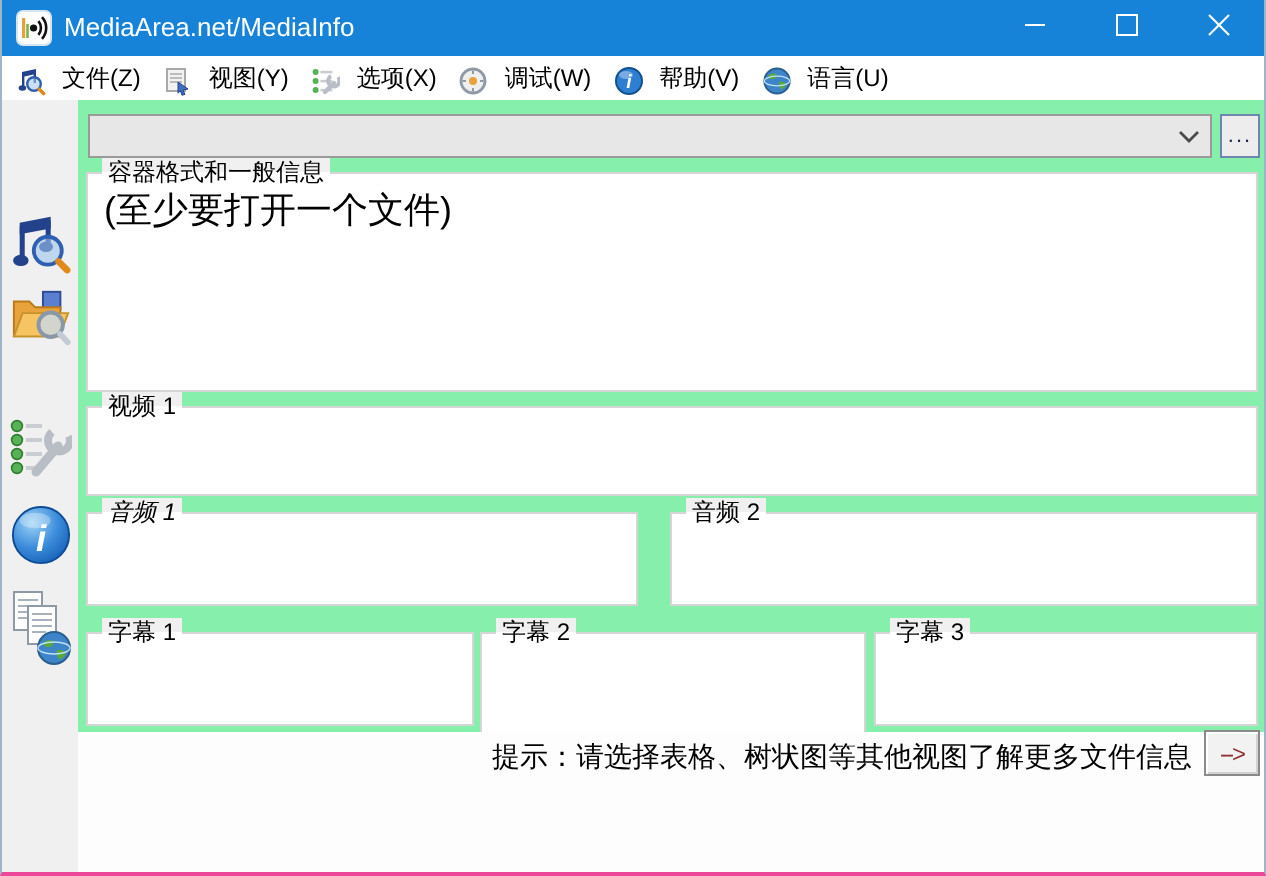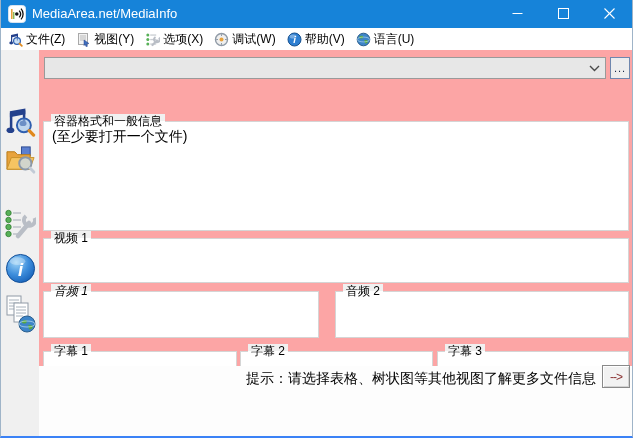--- a/index.html
+++ b/index.html
@@ -1,54 +1,54 @@
 <!DOCTYPE html>
 <html><head>
 <meta charset="utf-8">
 <style>
   html,body{margin:0;padding:0;background:#CFCFCF;}
   *{box-sizing:border-box;font-family:"Liberation Sans",sans-serif;}
   #window{
-    position:relative;width:633px;height:438px;background:#fca5a5;
+    position:relative;width:633px;height:438px;background:#86efac;
     border-left:1px solid #9FB4C8;border-right:1px solid #9FB4C8;
-    border-bottom:2px solid #3b82f6;overflow:hidden;
+    border-bottom:2px solid #ec4899;overflow:hidden;
   }
   
   #titlebar{position:absolute;left:0;top:0;width:100%;height:28px;background:#1683D9;}
   #app-icon{position:absolute;left:7px;top:5px;width:18px;height:18px;}
   #window-title{position:absolute;left:31px;top:0;height:28px;line-height:28px;
     color:#FFFFFF;font-size:13px;white-space:nowrap;}
   .win-btn{position:absolute;top:0;width:46px;height:28px;display:flex;
     align-items:center;justify-content:center;cursor:default;}
   #btn-min{right:92px;} #btn-max{right:46px;} #btn-close{right:0;}
   
   #menubar{position:absolute;left:0;top:28px;width:100%;height:22px;background:#FFFFFF;
     display:flex;align-items:center;padding-left:3px;}
-  .menu-item{display:flex;align-items:center;gap:3px;padding:2px 7px 2px 4px;
+  .menu-item{display:flex;align-items:flex-end;gap:8px;padding:2px 7px 2px 4px;
     font-size:12px;color:#000;white-space:nowrap;}
   .menu-item svg{display:block;}
   
   #toolbar{position:absolute;left:0;top:50px;width:38px;height:388px;background:#F0F0F0;}
   .tool-btn{position:absolute;left:2px;width:34px;height:36px;display:flex;
     align-items:center;justify-content:center;}
   
   #file-combo{position:absolute;left:43px;top:57px;width:562px;height:22px;
     background:#E7E7E7;border:1px solid #9A9A9A;display:flex;align-items:center;}
   #file-combo input{flex:1;border:none;background:transparent;height:18px;
     font-size:12px;padding:0 4px;outline:none;}
   #combo-chevron{width:22px;display:flex;align-items:center;justify-content:center;}
   #browse-button{position:absolute;left:609px;top:57px;width:20px;height:22px;
     background:#EDEDED;border:1px solid #6F87AE;color:#1B2A4A;font-size:11px;
     display:flex;align-items:flex-end;justify-content:center;padding-bottom:4px;letter-spacing:1px;}
   
-  .groupbox{position:absolute;background:#FFFFFF;border:1px solid #D5D5D5;margin-top:35px;}
+  .groupbox{position:absolute;background:#FFFFFF;border:1px solid #D5D5D5;}
   .gb-label{position:absolute;top:-8px;left:7px;padding:0 3px;font-size:12px;
     line-height:15px;color:#000;white-space:nowrap;
     background:linear-gradient(#F0F0F0 47%,#FFFFFF 47%);}
-  .gb-content{position:absolute;left:8px;top:6px;right:6px;font-size:14px;color:#000;
+  .gb-content{position:absolute;left:8px;top:6px;right:6px;font-size:18px;color:#000;
     white-space:pre-line;}
   #box-container{left:42px;top:86px;width:586px;height:110px;}
   #box-video1{left:42px;top:203px;width:586px;height:45px;}
   #box-audio1{left:42px;top:256px;width:276px;height:47px;font-style:italic;}
   #box-audio2{left:334px;top:256px;width:294px;height:47px;text-decoration:underline;}
   #box-sub1{left:42px;top:316px;width:194px;height:47px;}
   #box-sub2{left:239px;top:316px;width:193px;height:53px;}
   #box-sub3{left:436px;top:316px;width:192px;height:47px;}
   
   #bottom-strip{position:absolute;left:38px;top:366px;width:594px;height:70px;background:#FDFDFD;}

